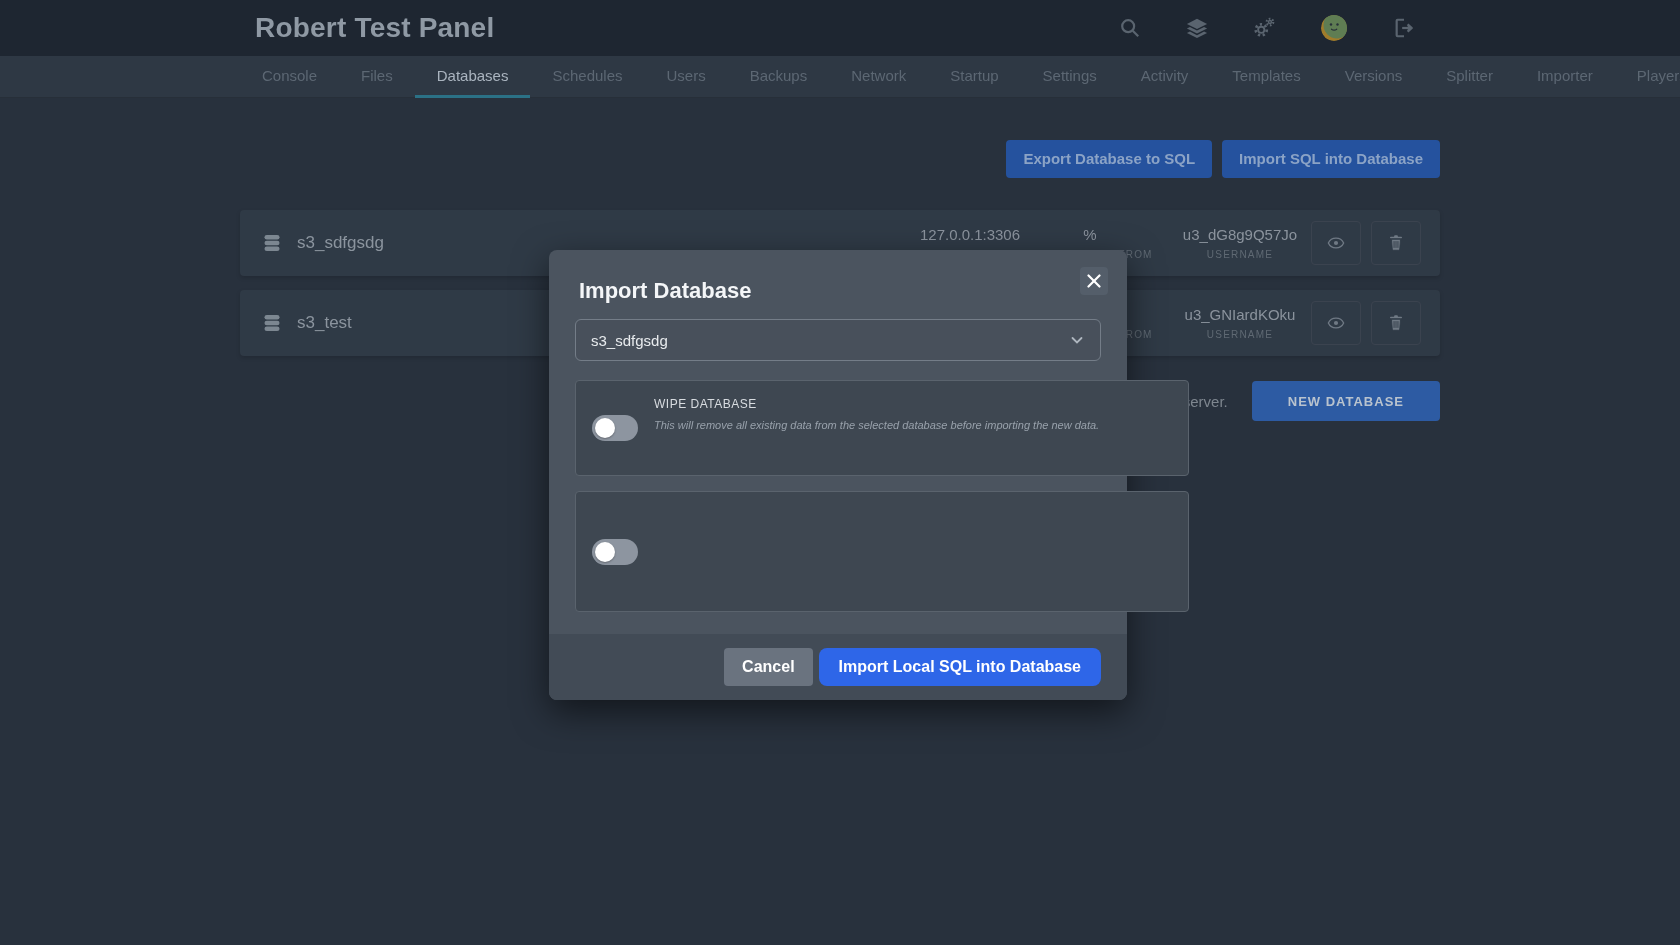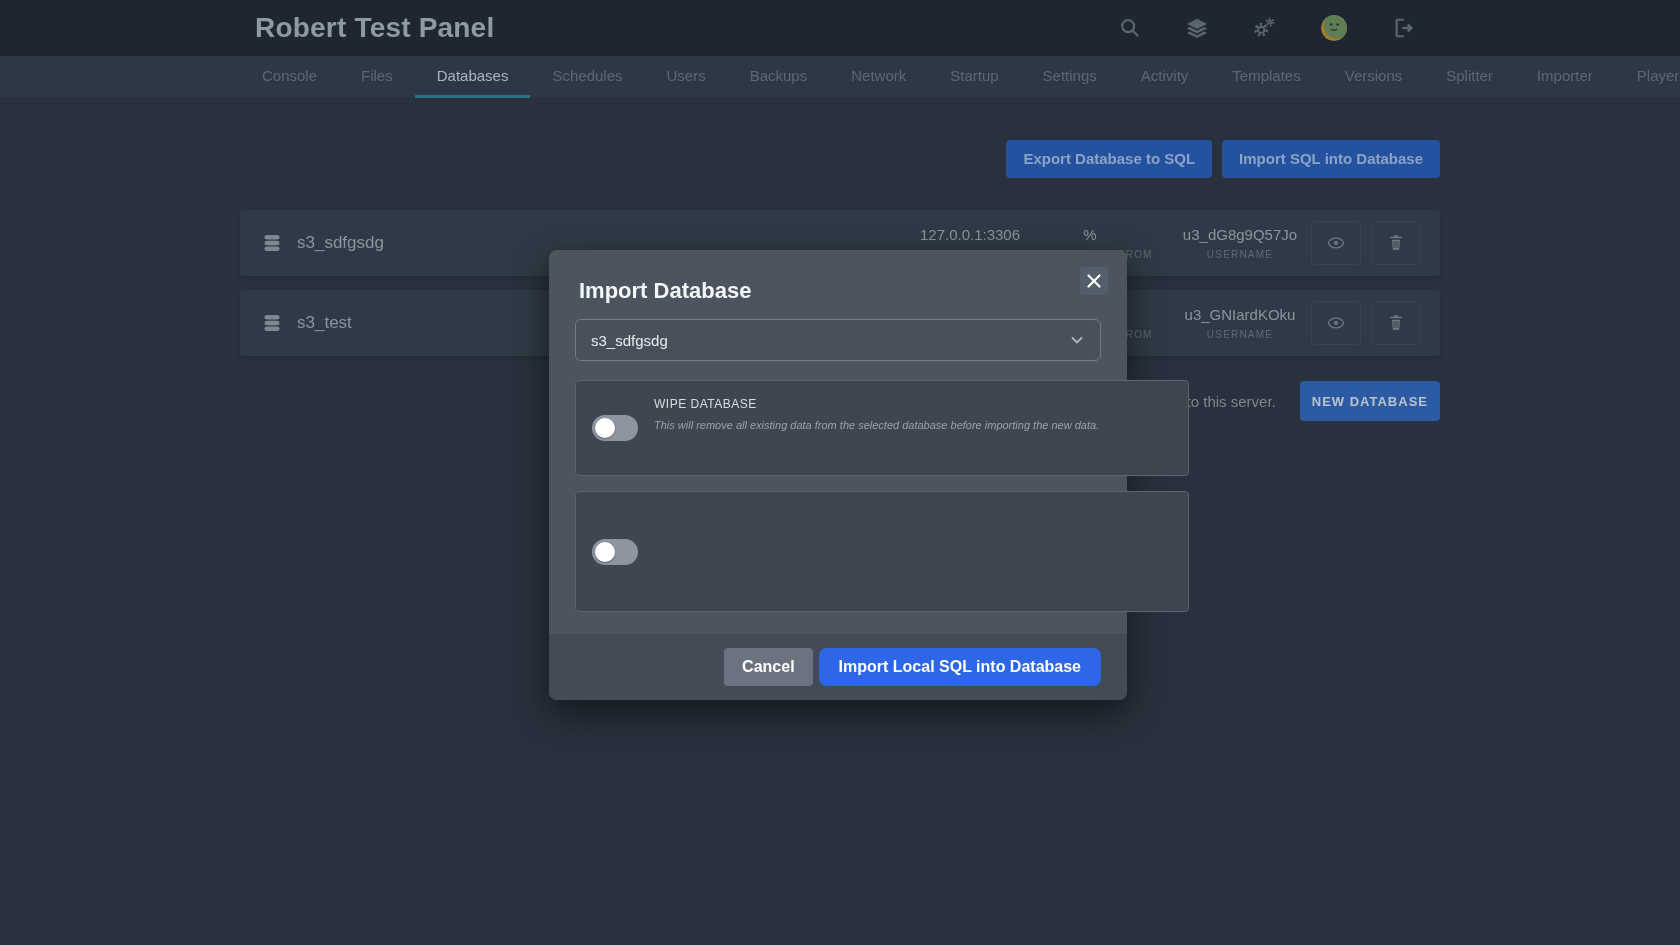--- a/index.html
+++ b/index.html
@@ -53,21 +53,21 @@
     background:transparent; display:flex; align-items:center; justify-content:center; cursor:pointer; color:#6f7984;
   }
   .row-btn svg { width:18px; height:18px; display:block; }
   .btn-eye { left:1071px; }
   .btn-trash { left:1131px; }
 
   .alloc-row { margin-top:25px; display:flex; justify-content:flex-end; align-items:center; gap:24px; }
   .alloc-note { font-size:15px; color:#7e868f; }
   .btn-newdb {
     background:#2d5ba3; color:#b9c3ce; font-size:13px; font-weight:bold; letter-spacing:1px;
-    border:none; border-radius:4px; height:40px; padding:0 12px; cursor:pointer; font-family:inherit;
+    border:none; border-radius:4px; height:40px; padding:0 36px; cursor:pointer; font-family:inherit;
   }
 
   
   .modal {
     position:absolute; left:549px; top:250px; width:578px; height:450px;
     background:#4b545f; border-radius:8px; box-shadow:0 12px 35px rgba(0,0,0,.55);padding-left:28px;
   }
   .modal-title { position:absolute; left:30px; top:28px; font-size:22px; font-weight:bold; color:#f4f6f8; }
   .modal-close {
     position:absolute; right:19px; top:17px; width:28px; height:28px; background:#545e6a; border:none;

